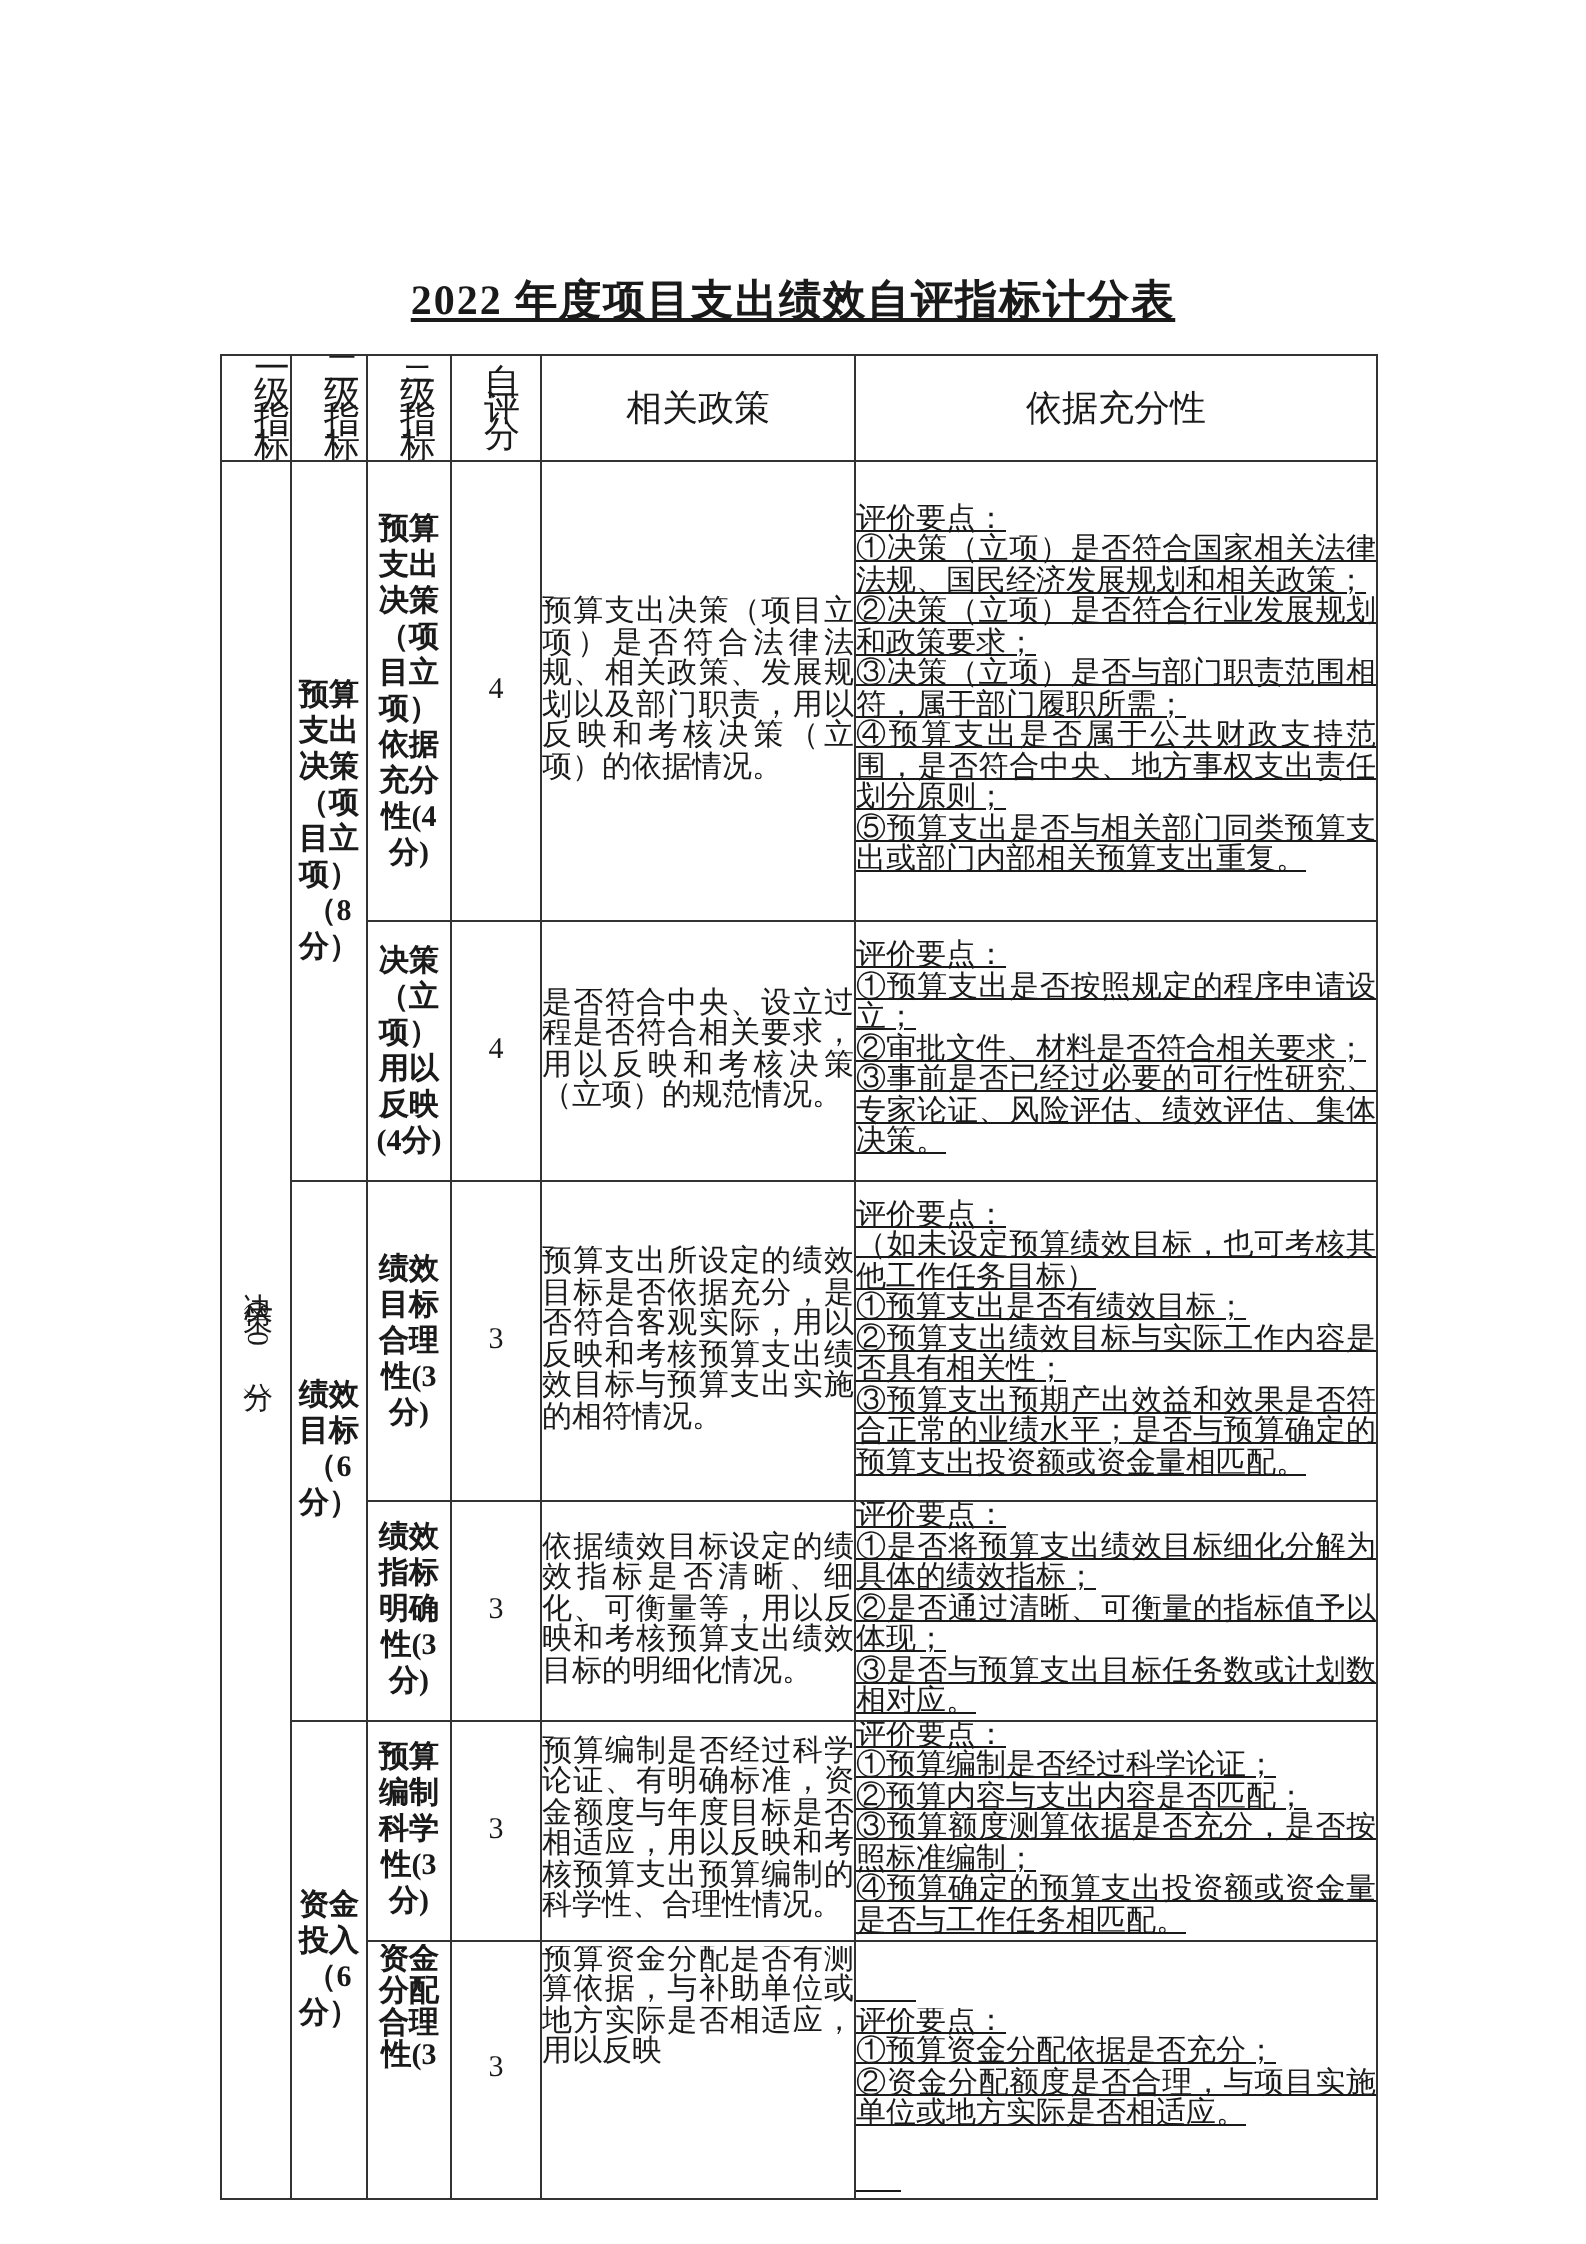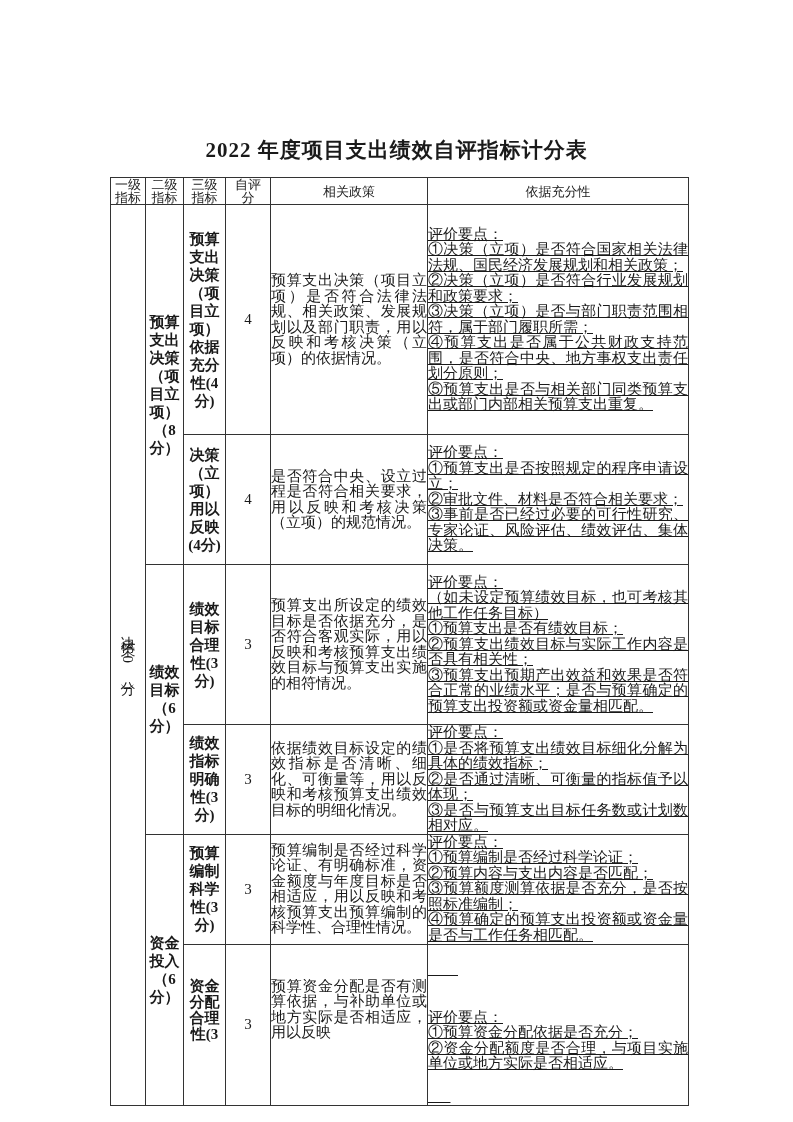--- a/index.html
+++ b/index.html
@@ -12,41 +12,42 @@
     color:#1a1a1a;
     overflow:hidden;
   }
   .doc-title {
     position:absolute;
     top:136px; left:0; width:793px;
     text-align:center;
     font-size:21px;
     font-weight:bold;
     letter-spacing:1px;
+    text-decoration:underline;
   }
   table.score-table {
     position:absolute;
     left:110px; top:177px;
     width:578px;
     border-collapse:collapse;
     table-layout:fixed;
     font-size:15px;
   }
   .score-table td {
     border:1px solid #333;
     padding:0;
     overflow:hidden;
   }
   
   .score-table .hdr td {
-    font-size:13px;
+    font-size:18px;
     line-height:13px;
     text-align:center;
     vertical-align:middle;
-    padding:0 4px;
+    padding:0 16px;
   }
   
   .cell-l1 { text-align:center; vertical-align:middle; }
   .v-text {
     writing-mode:vertical-lr;
     display:inline-block;
     letter-spacing:6px;
     line-height:34px;
   }
   
@@ -73,21 +74,21 @@
   .cell-desc {
     text-align:justify;
     vertical-align:middle;
     line-height:15.5px;
     padding:1px 4px;
     white-space:pre-wrap;
     text-decoration:underline;
   }
   
   .row-clip td { vertical-align:top; }
-  .row-clip .clip-box { height:64px; overflow:hidden;margin-top:32px; }
+  .row-clip .clip-box { height:64px; overflow:hidden; }
   .row-clip .cell-l3 { line-height:16px; padding-top:1px; }
   .row-clip .cell-score { vertical-align:middle; }
   .row-clip .cell-expl, .row-clip .cell-desc { padding-top:2px; }
 </style>
 </head>
 <body>
 
 <div class="page">
 
   <div class="doc-title">2022 年度项目支出绩效自评指标计分表</div>

